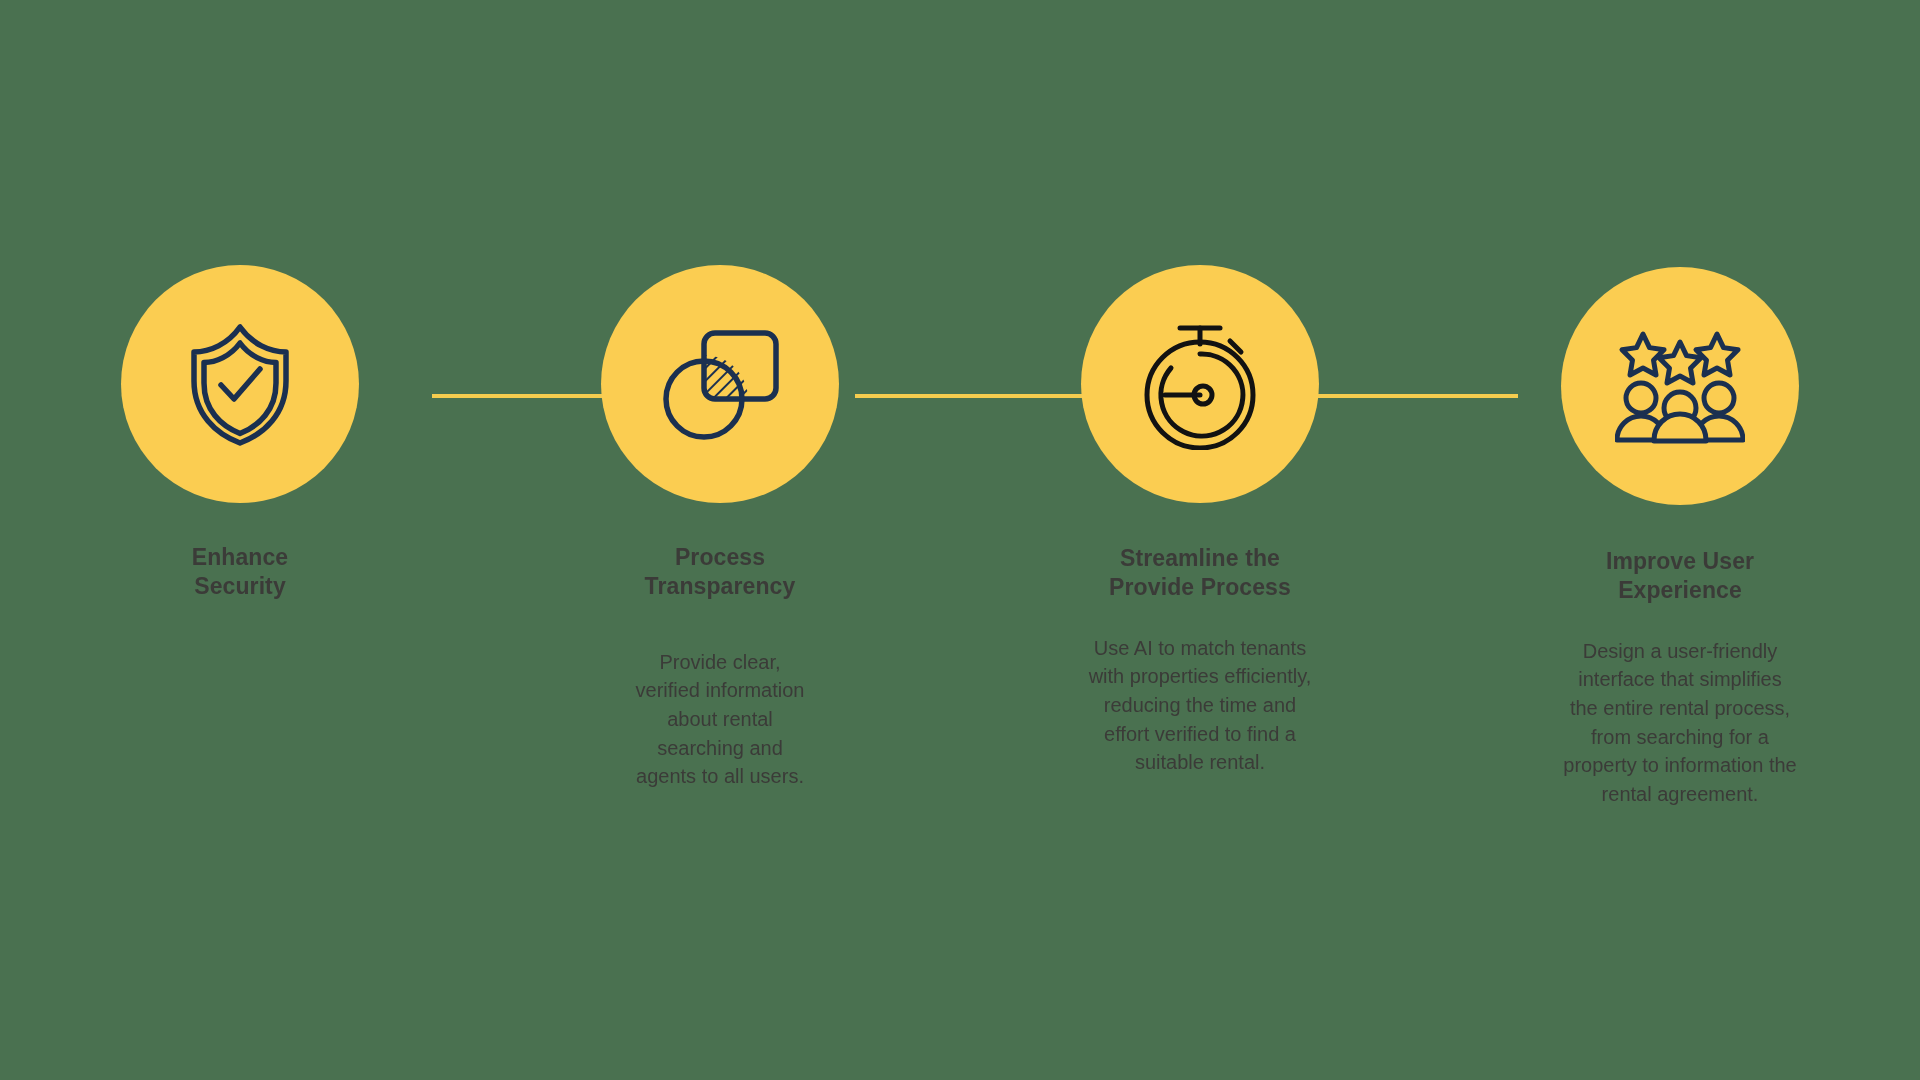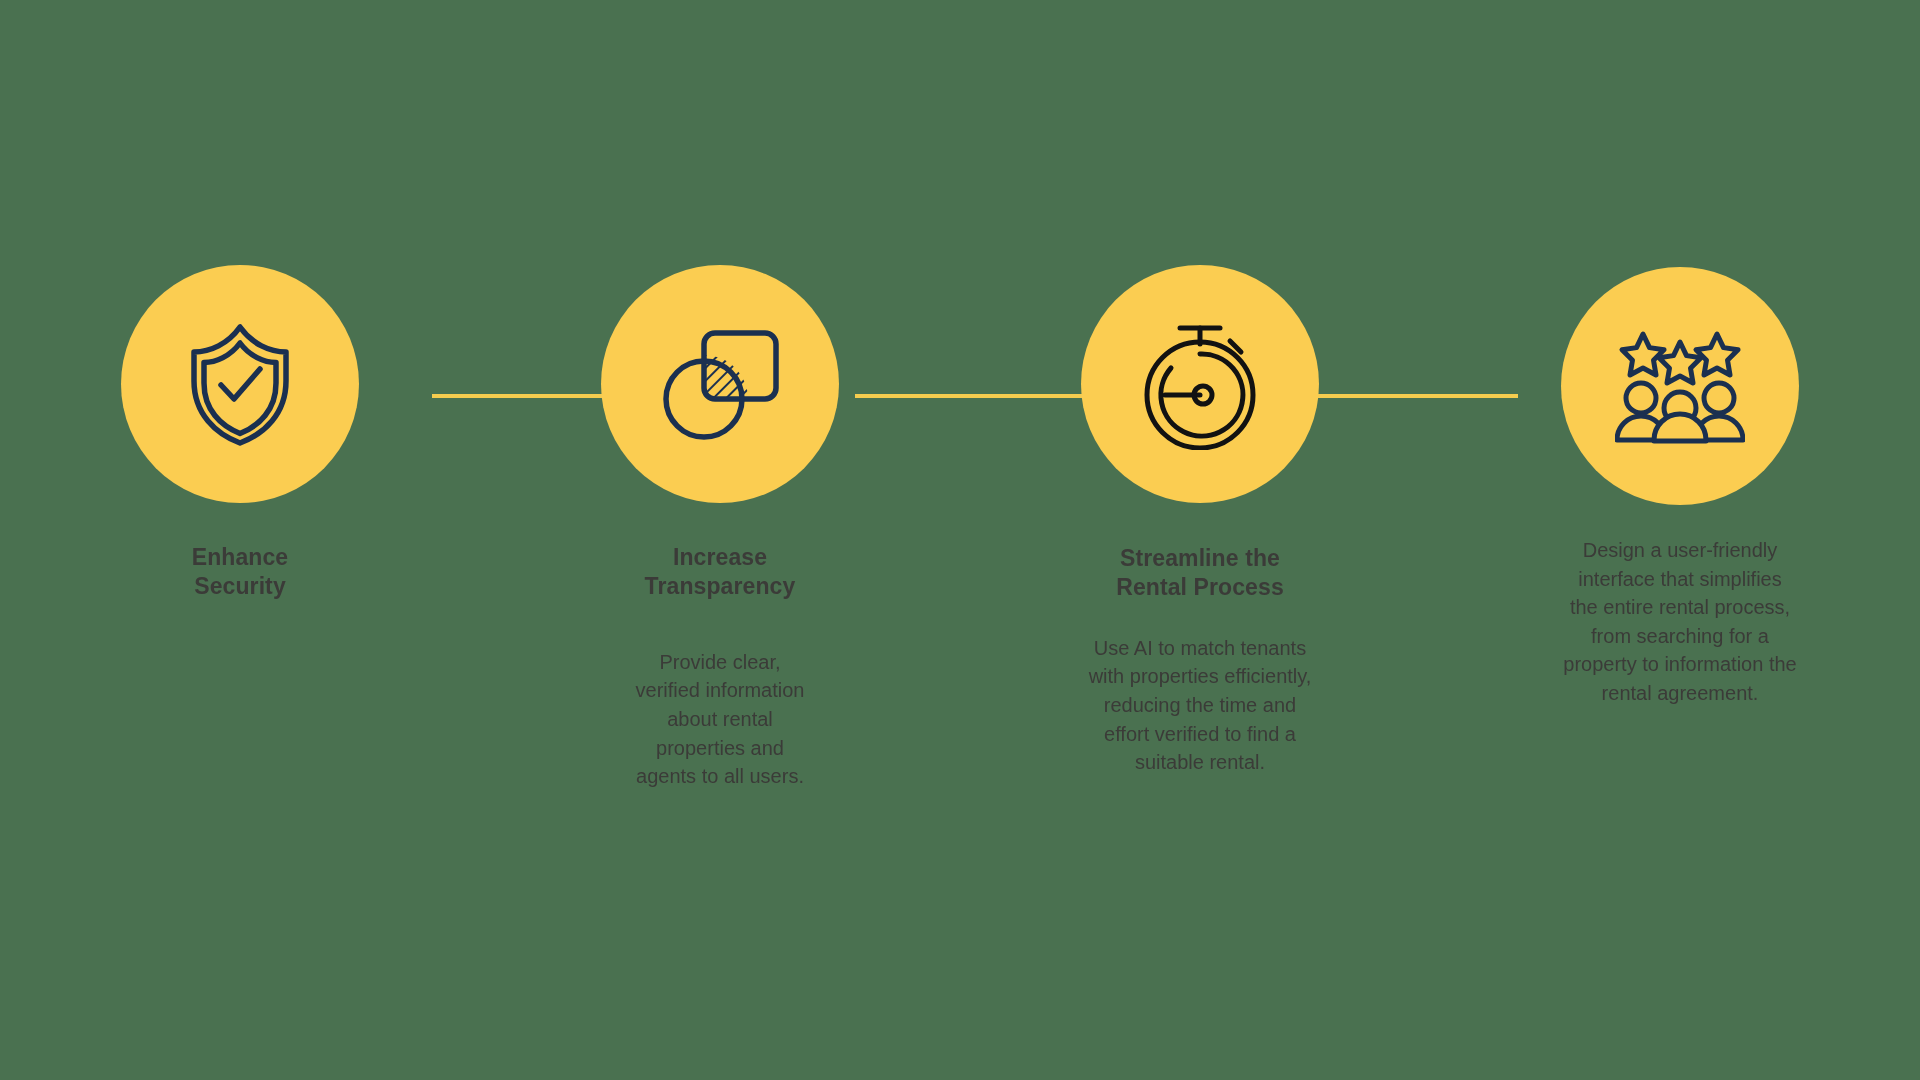--- a/index.html
+++ b/index.html
@@ -131,26 +131,26 @@
             <g clip-path="url(#lensClip)">
               <circle cx="46" cy="74" r="44" fill="url(#hatch)" stroke="none"></circle>
             </g>
 
             <rect x="46" y="8" width="72" height="66" rx="11" ry="11"></rect>
 
             <circle cx="46" cy="74" r="38"></circle>
           </svg>
         </span>
       </div>
-      <div class="heading">Increase
+      <div class="heading">Process
 Transparency</div>
       <div class="body">Provide clear,
 verified information
 about rental
-properties and
+searching and
 agents to all users.</div>
     </div>
 
     <div class="col col-3">
       <div class="bubble">
         <span>
           <svg width="126" height="132" viewBox="0 0 126 132" fill="none" stroke="#121212" stroke-width="5" stroke-linecap="round" stroke-linejoin="round">
 
             <line x1="43" y1="10" x2="83" y2="10"></line>
             <line x1="63" y1="10" x2="63" y2="26"></line>
@@ -160,21 +160,21 @@
             <circle cx="63" cy="77" r="53"></circle>
 
             <path d="M63 36 A41 41 0 1 1 34 50"></path>
 
             <line x1="28" y1="77" x2="63" y2="77"></line>
             <circle cx="66" cy="77" r="9" fill="none"></circle>
           </svg>
         </span>
       </div>
       <div class="heading">Streamline the
-Rental Process</div>
+Provide Process</div>
       <div class="body">Use AI to match tenants
 with properties efficiently,
 reducing the time and
 effort verified to find a
 suitable rental.</div>
     </div>
 
     <div class="col col-4">
       <div class="bubble">
         <span>
@@ -188,20 +188,22 @@
             <path d="M2 112 A24 24 0 0 1 50 112 Z"></path>
 
             <circle cx="104" cy="70" r="15"></circle>
             <path d="M80 112 A24 24 0 0 1 128 112 Z"></path>
 
             <circle cx="65" cy="80" r="16"></circle>
             <path d="M39 113 L39 112 A26 26 0 0 1 91 112 L91 113 Z" fill="#fbcd51"></path>
           </svg>
         </span>
       </div>
+      <div class="heading">Improve User
+Experience</div>
       <div class="body">Design a user-friendly
 interface that simplifies
 the entire rental process,
 from searching for a
 property to information the
 rental agreement.</div>
     </div>
 
   </div>
 </div>

